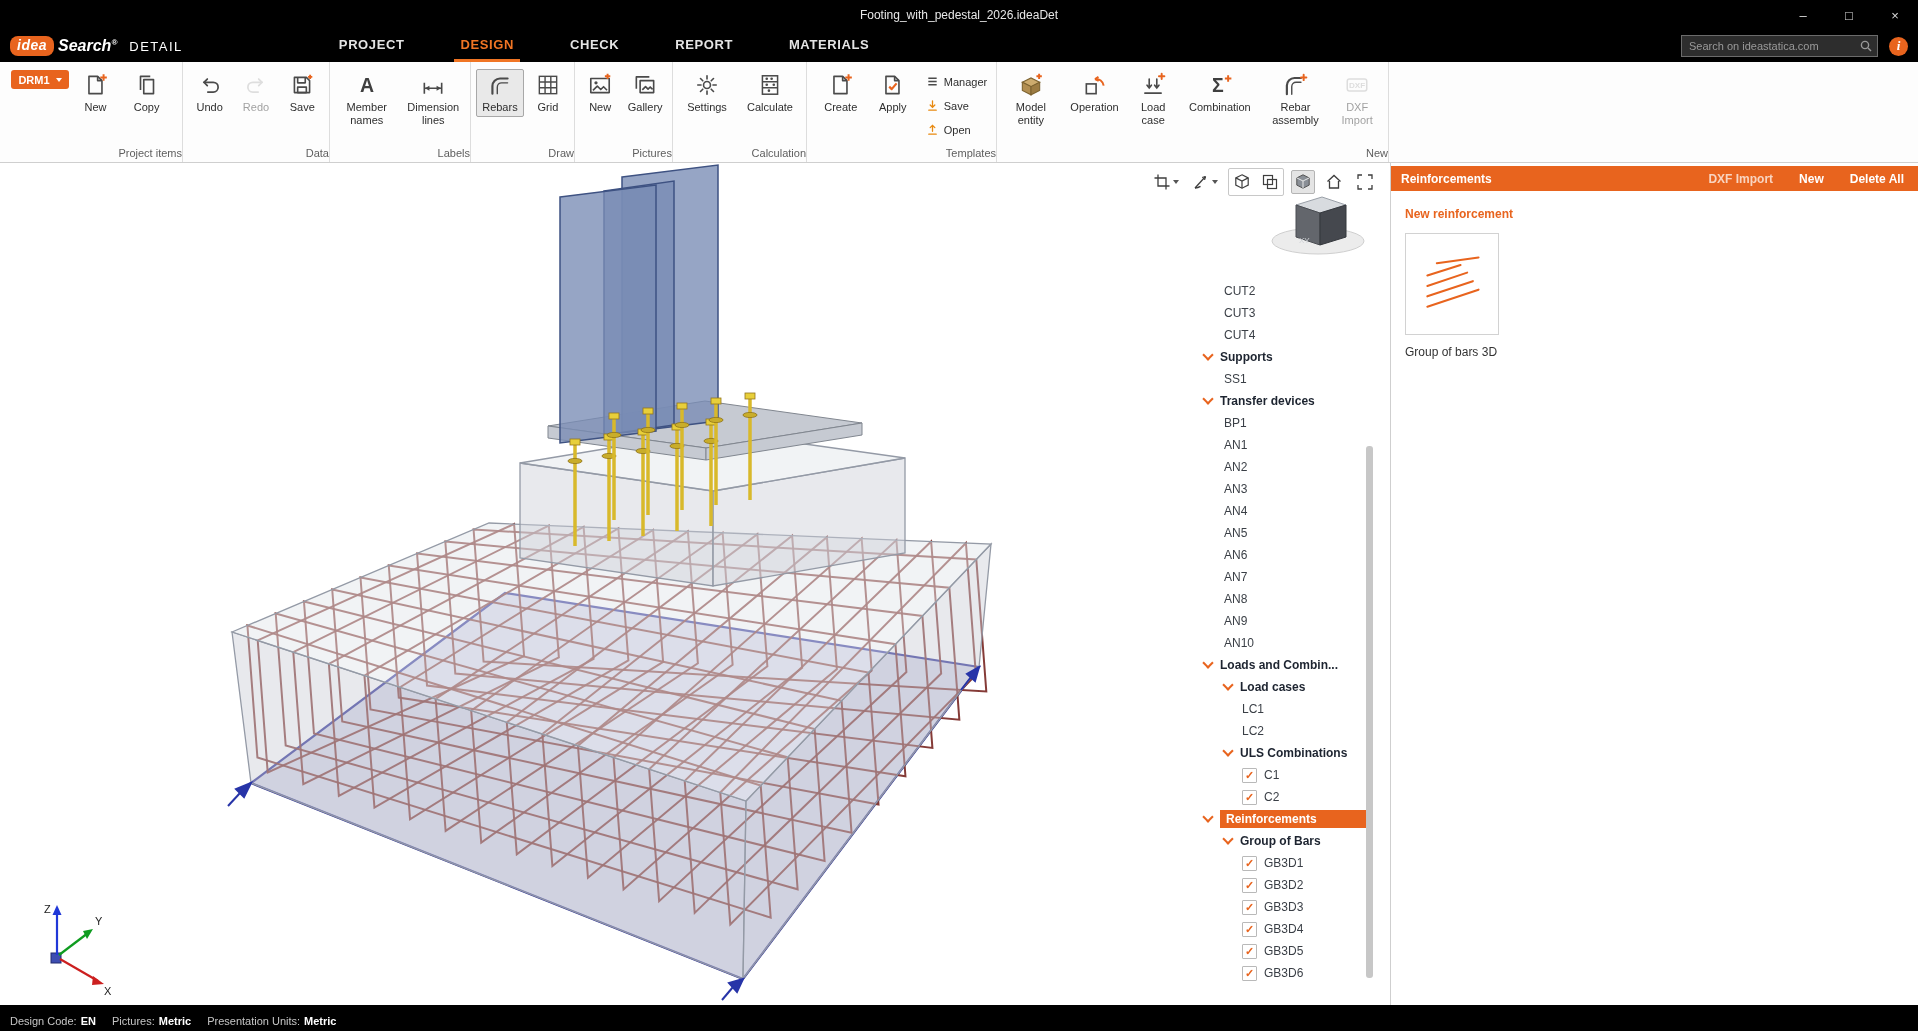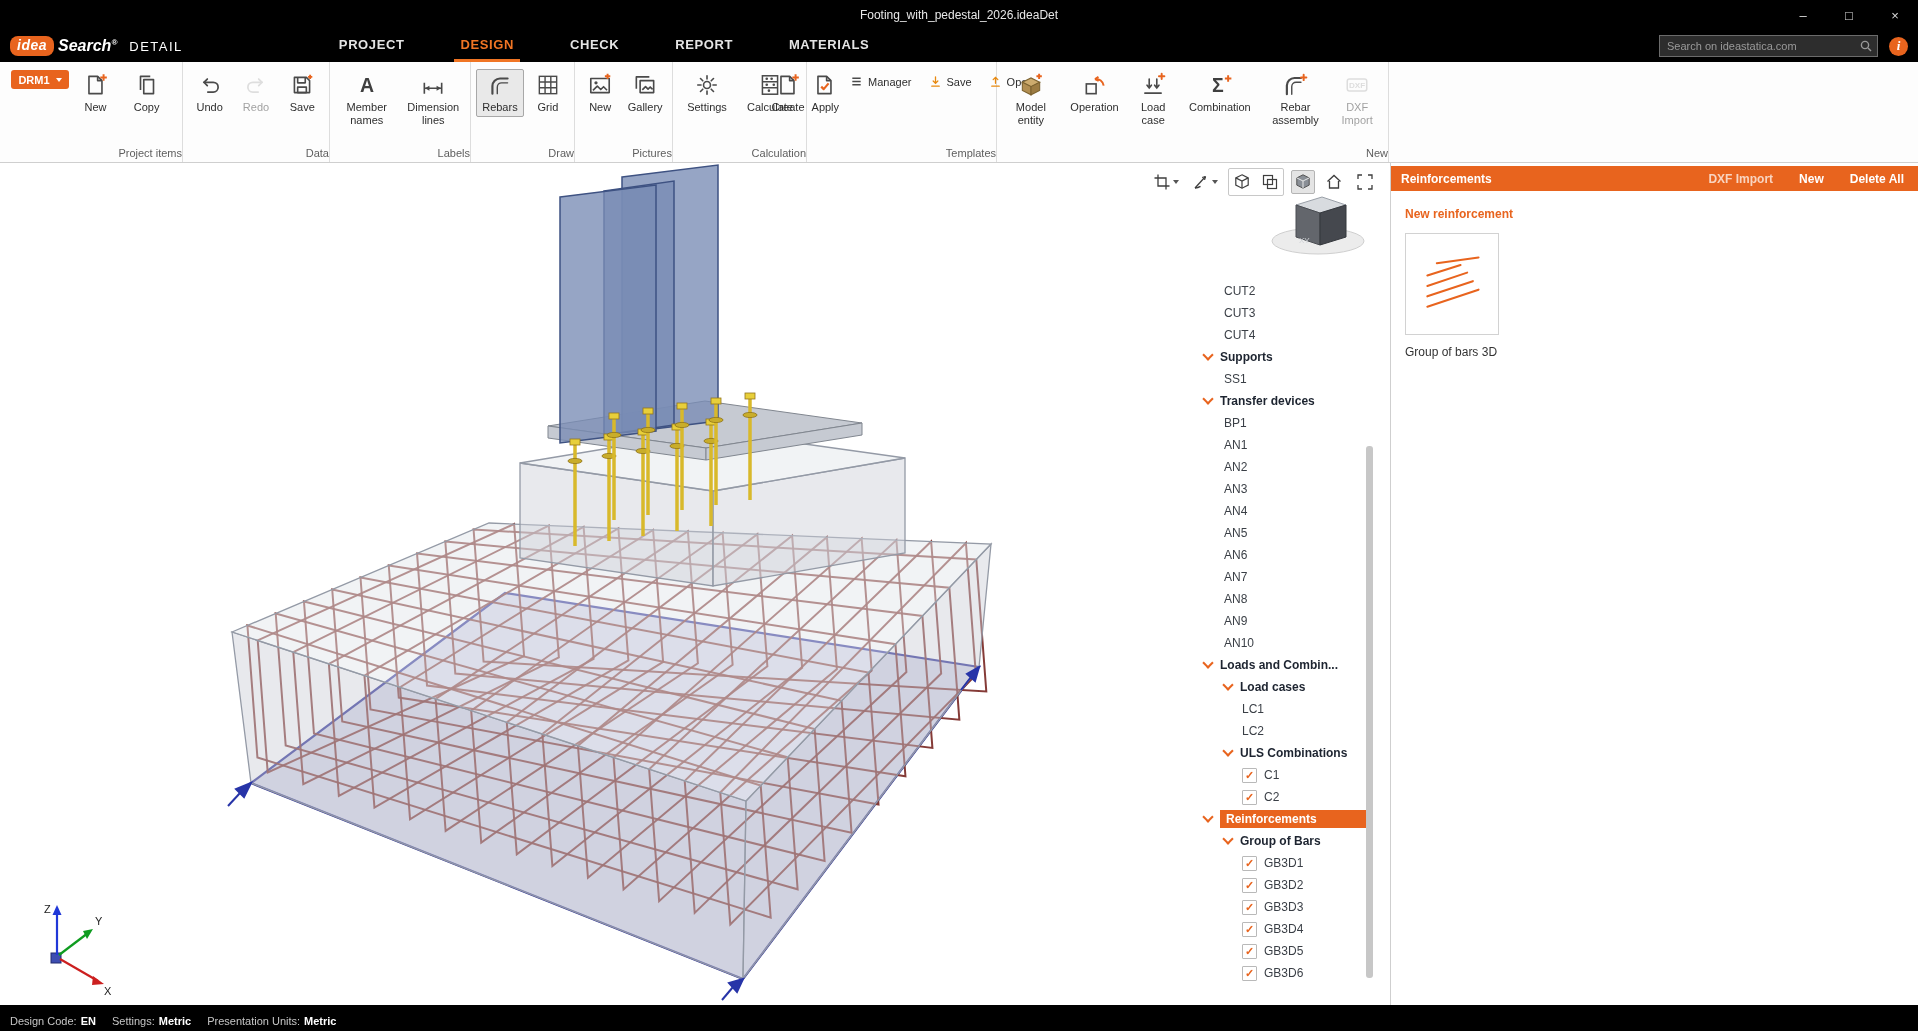--- a/index.html
+++ b/index.html
@@ -16,42 +16,42 @@
   .logo-badge{background:#e8641e;color:#fff;font-style:italic;font-weight:bold;font-size:14px;padding:1px 7px 3px;border-radius:8px;letter-spacing:.5px}
   .logo-prod{color:#fff;font-style:italic;font-weight:bold;font-size:16px;margin-left:4px}
   .logo-reg{color:#fff;font-size:8px;vertical-align:super}
   .logo-module{color:#fff;font-size:13px;margin-left:12px;letter-spacing:1.5px}
   .tabs{display:flex;margin-left:150px;height:32px}
   .tab{color:#e4e4e4;font-size:13px;font-weight:bold;letter-spacing:.6px;padding:0 6px;margin-right:44px;
        height:32px;line-height:30px;box-sizing:border-box;border-bottom:3px solid transparent;cursor:pointer}
   .tab.active{color:#f07524;border-bottom-color:#f07524}
   .search-wrap{margin-left:auto;display:flex;align-items:center}
   .search{width:180px;height:20px;background:#2d2d2d;border:1px solid #6b6b6b;color:#cfcfcf;font-size:11px;
-          padding:0 30px 0 7px;font-family:"Liberation Sans",sans-serif}
+          padding:0 8px 0 7px;font-family:"Liberation Sans",sans-serif}
   .search::placeholder{color:#9a9a9a}
   .search-ic{margin-left:-19px;display:flex}
   .info-btn{width:19px;height:19px;border-radius:50%;background:#e8641e;color:#fff;font-family:"Liberation Serif",serif;
             font-style:italic;font-weight:bold;font-size:13px;display:flex;align-items:center;justify-content:center;margin:0 10px 0 16px;cursor:pointer}
   
   .ribbon{position:absolute;left:0;top:62px;width:1918px;height:100px;background:#fdfdfd;border-bottom:1px solid #cfcfcf;display:flex}
   .rgroup{position:relative;border-right:1px solid #ddd;padding-top:7px;box-sizing:border-box;flex:none}
   .gname{position:absolute;bottom:3px;left:0;width:100%;text-align:right;font-size:11px;color:#5e5e5e}
   .ritems{display:flex;align-items:flex-start;justify-content:center;gap:3px;padding:0 5px}
   .rbtn{display:flex;flex-direction:column;align-items:center;font-size:11px;color:#2e2e2e;text-align:center;
         cursor:pointer;padding:2px 1px;border:1px solid transparent;border-radius:2px}
   .rbtn .rlabel{line-height:1.15;margin-top:3px}
   .rbtn.selected{background:#e9e9e9;border-color:#a8a8a8}
   .rbtn.disabled{opacity:.45;cursor:default}
   .ic{width:26px;height:26px;flex:none}
   .ics{width:13px;height:13px;flex:none}
   .drm-pill{background:#e8641e;color:#fff;font-size:11px;font-weight:bold;border-radius:3px;height:19px;
             display:flex;align-items:center;padding:0 7px;gap:6px;margin-top:1px;cursor:pointer}
   .dd{width:0;height:0;border-left:3.5px solid transparent;border-right:3.5px solid transparent;border-top:4.5px solid #fff}
   .dd.gray{border-top-color:#555}
-  .small-col{display:flex;flex-direction:row;gap:17px;margin:6px 0 0 6px}
+  .small-col{display:flex;flex-direction:column;gap:11px;margin:6px 0 0 6px}
   .srow{display:flex;align-items:center;gap:5px;font-size:11px;color:#2e2e2e;cursor:pointer}
   
   .main{position:absolute;left:0;top:163px;width:1918px;height:842px}
   .viewport{position:absolute;left:0;top:0;width:1390px;height:842px;background:#fff}
   .vp-toolbar{position:absolute;left:1150px;top:5px;display:flex;align-items:center;gap:7px;z-index:5}
   .vpi{display:flex;align-items:center;gap:2px;cursor:pointer;padding:2px;border:1px solid transparent;border-radius:2px}
   .vpi svg{width:18px;height:18px}
   .vpi.pressed{background:#e4e4e4;border-color:#b4b4b4}
   .vp-box{display:flex;gap:4px;border:1px solid #c8c8c8;border-radius:2px;padding:1px}
   
@@ -677,18 +677,18 @@
     <div class="card-caption">Group of bars 3D</div>
   </div>
 
 </div>
 
 <div class="statusbar">
   <div class="sb-item">
     <span class="sb-label">Design Code:</span><span class="sb-value">EN</span>
   </div>
   <div class="sb-item">
-    <span class="sb-label">Settings:</span><span class="sb-value">Metric</span>
+    <span class="sb-label">Pictures:</span><span class="sb-value">Metric</span>
   </div>
   <div class="sb-item">
     <span class="sb-label">Presentation Units:</span><span class="sb-value">Metric</span>
   </div>
 </div>
 
 </body></html>

